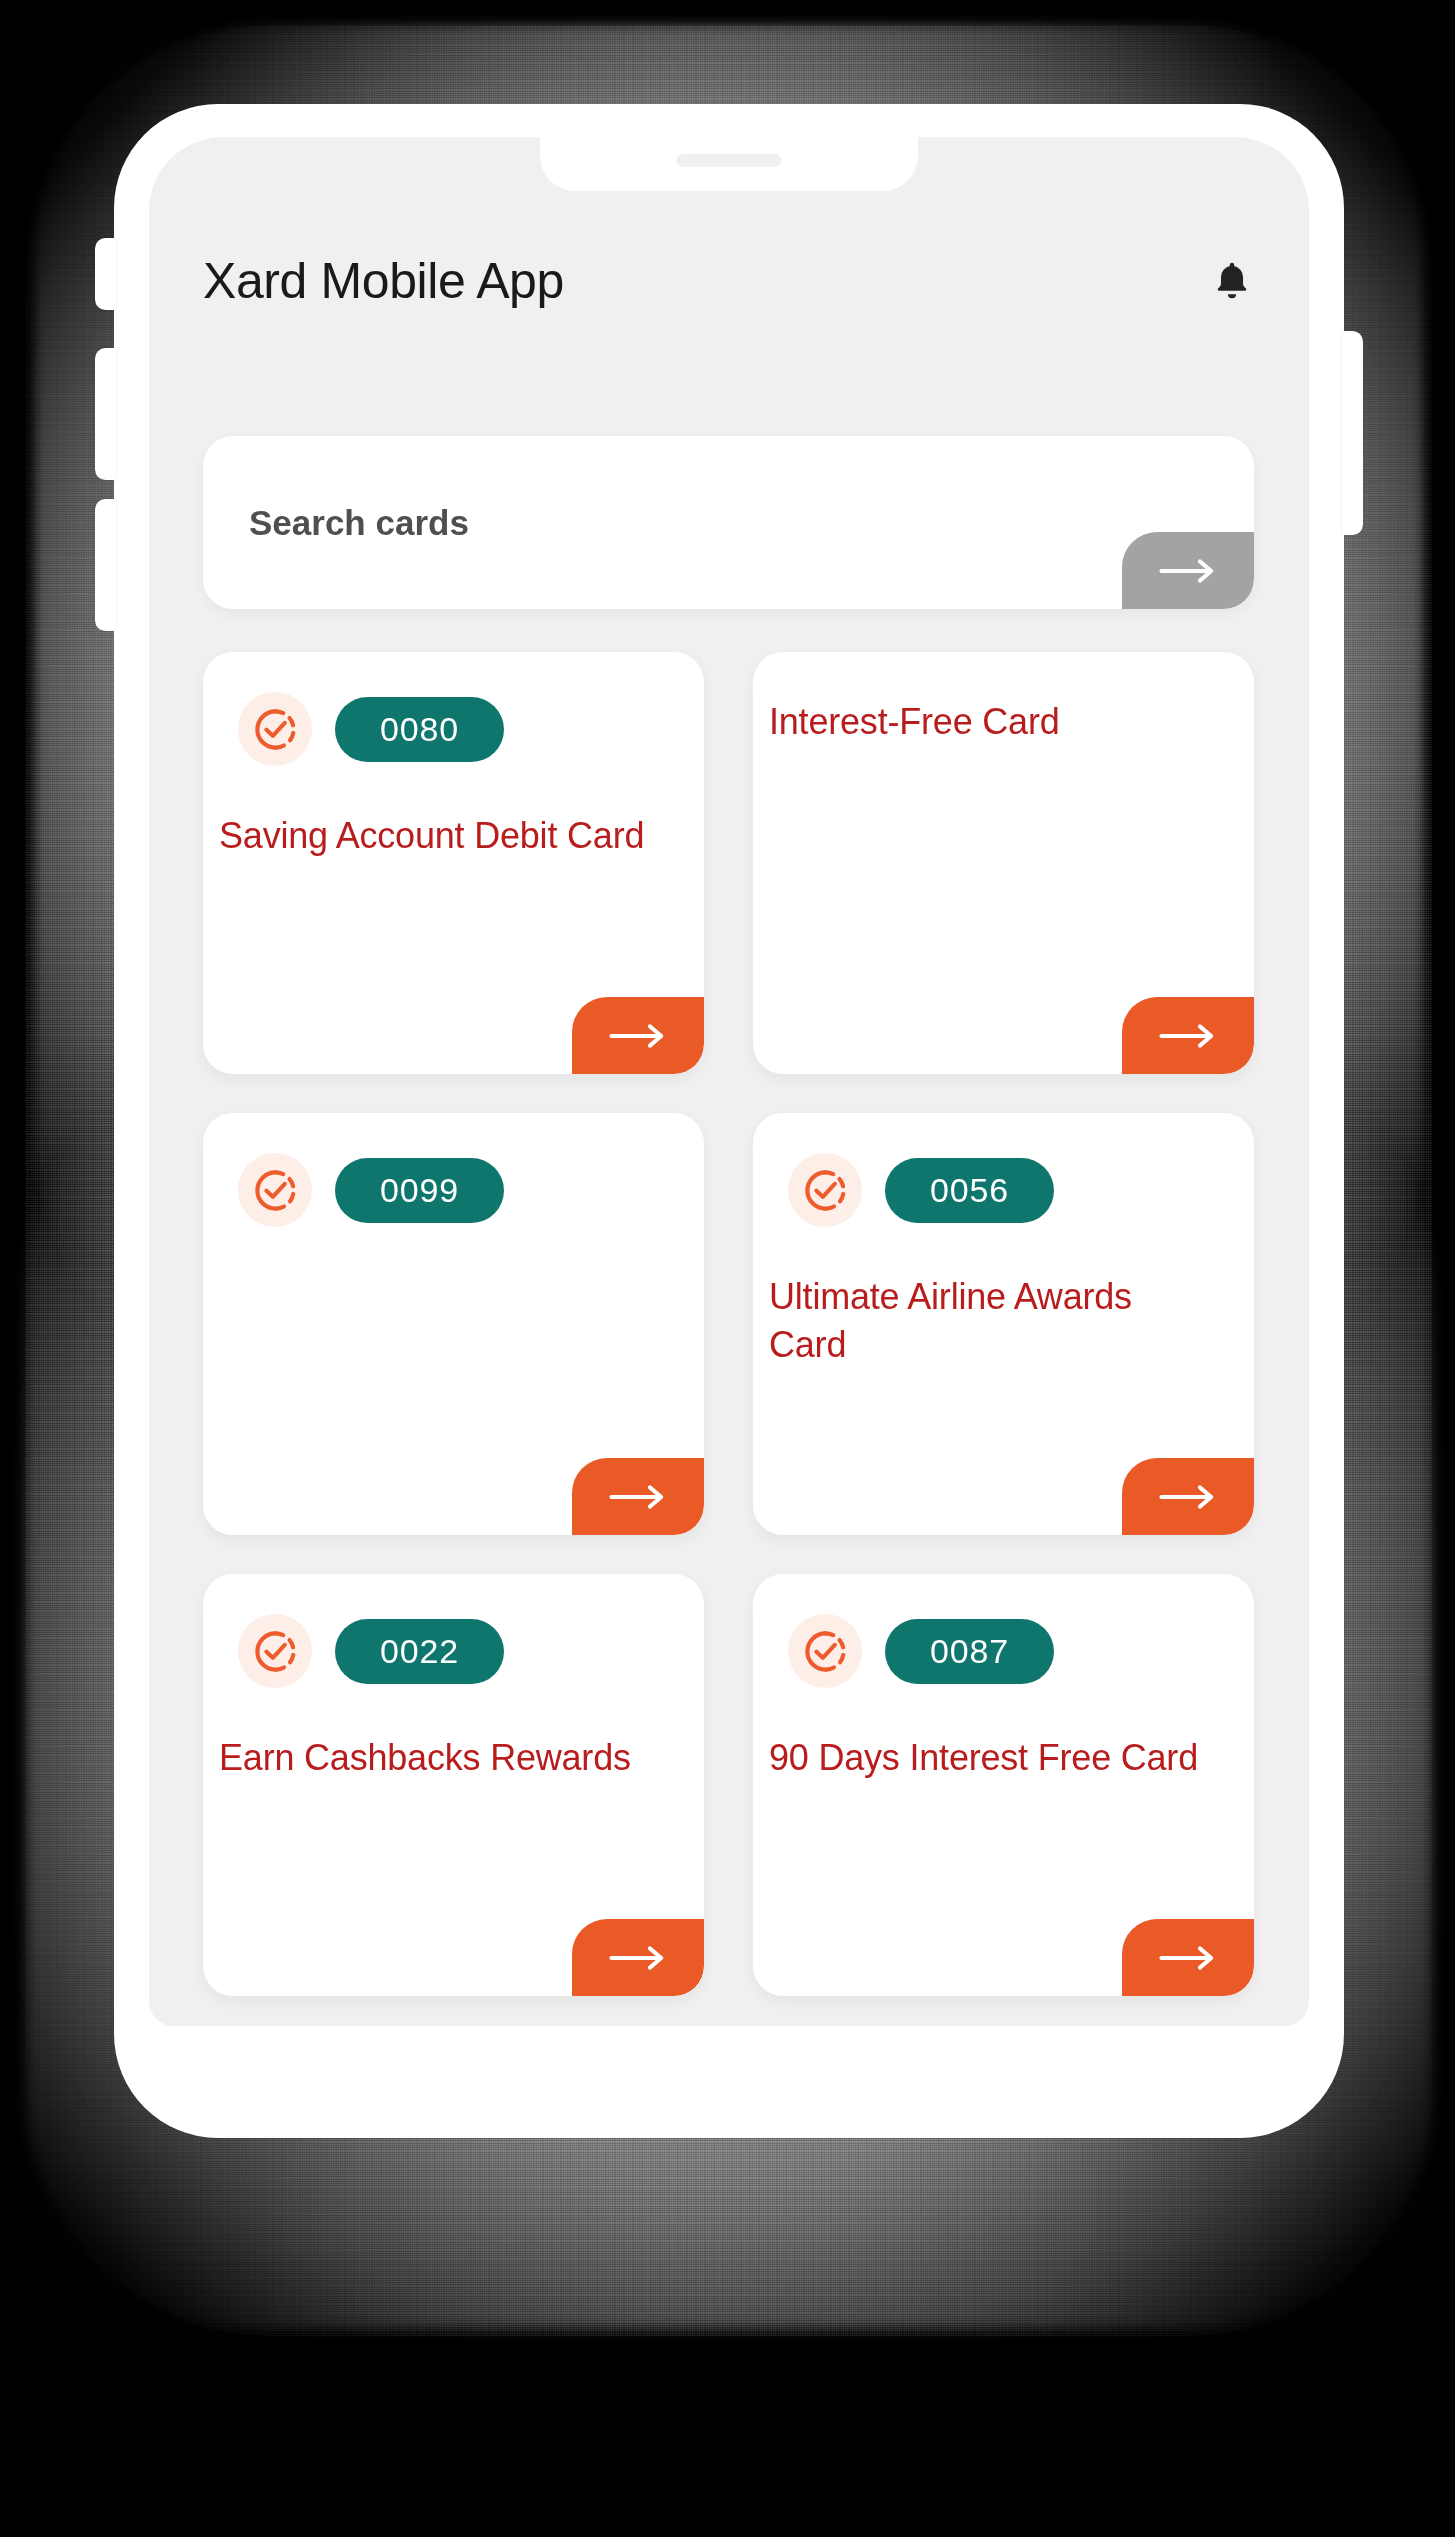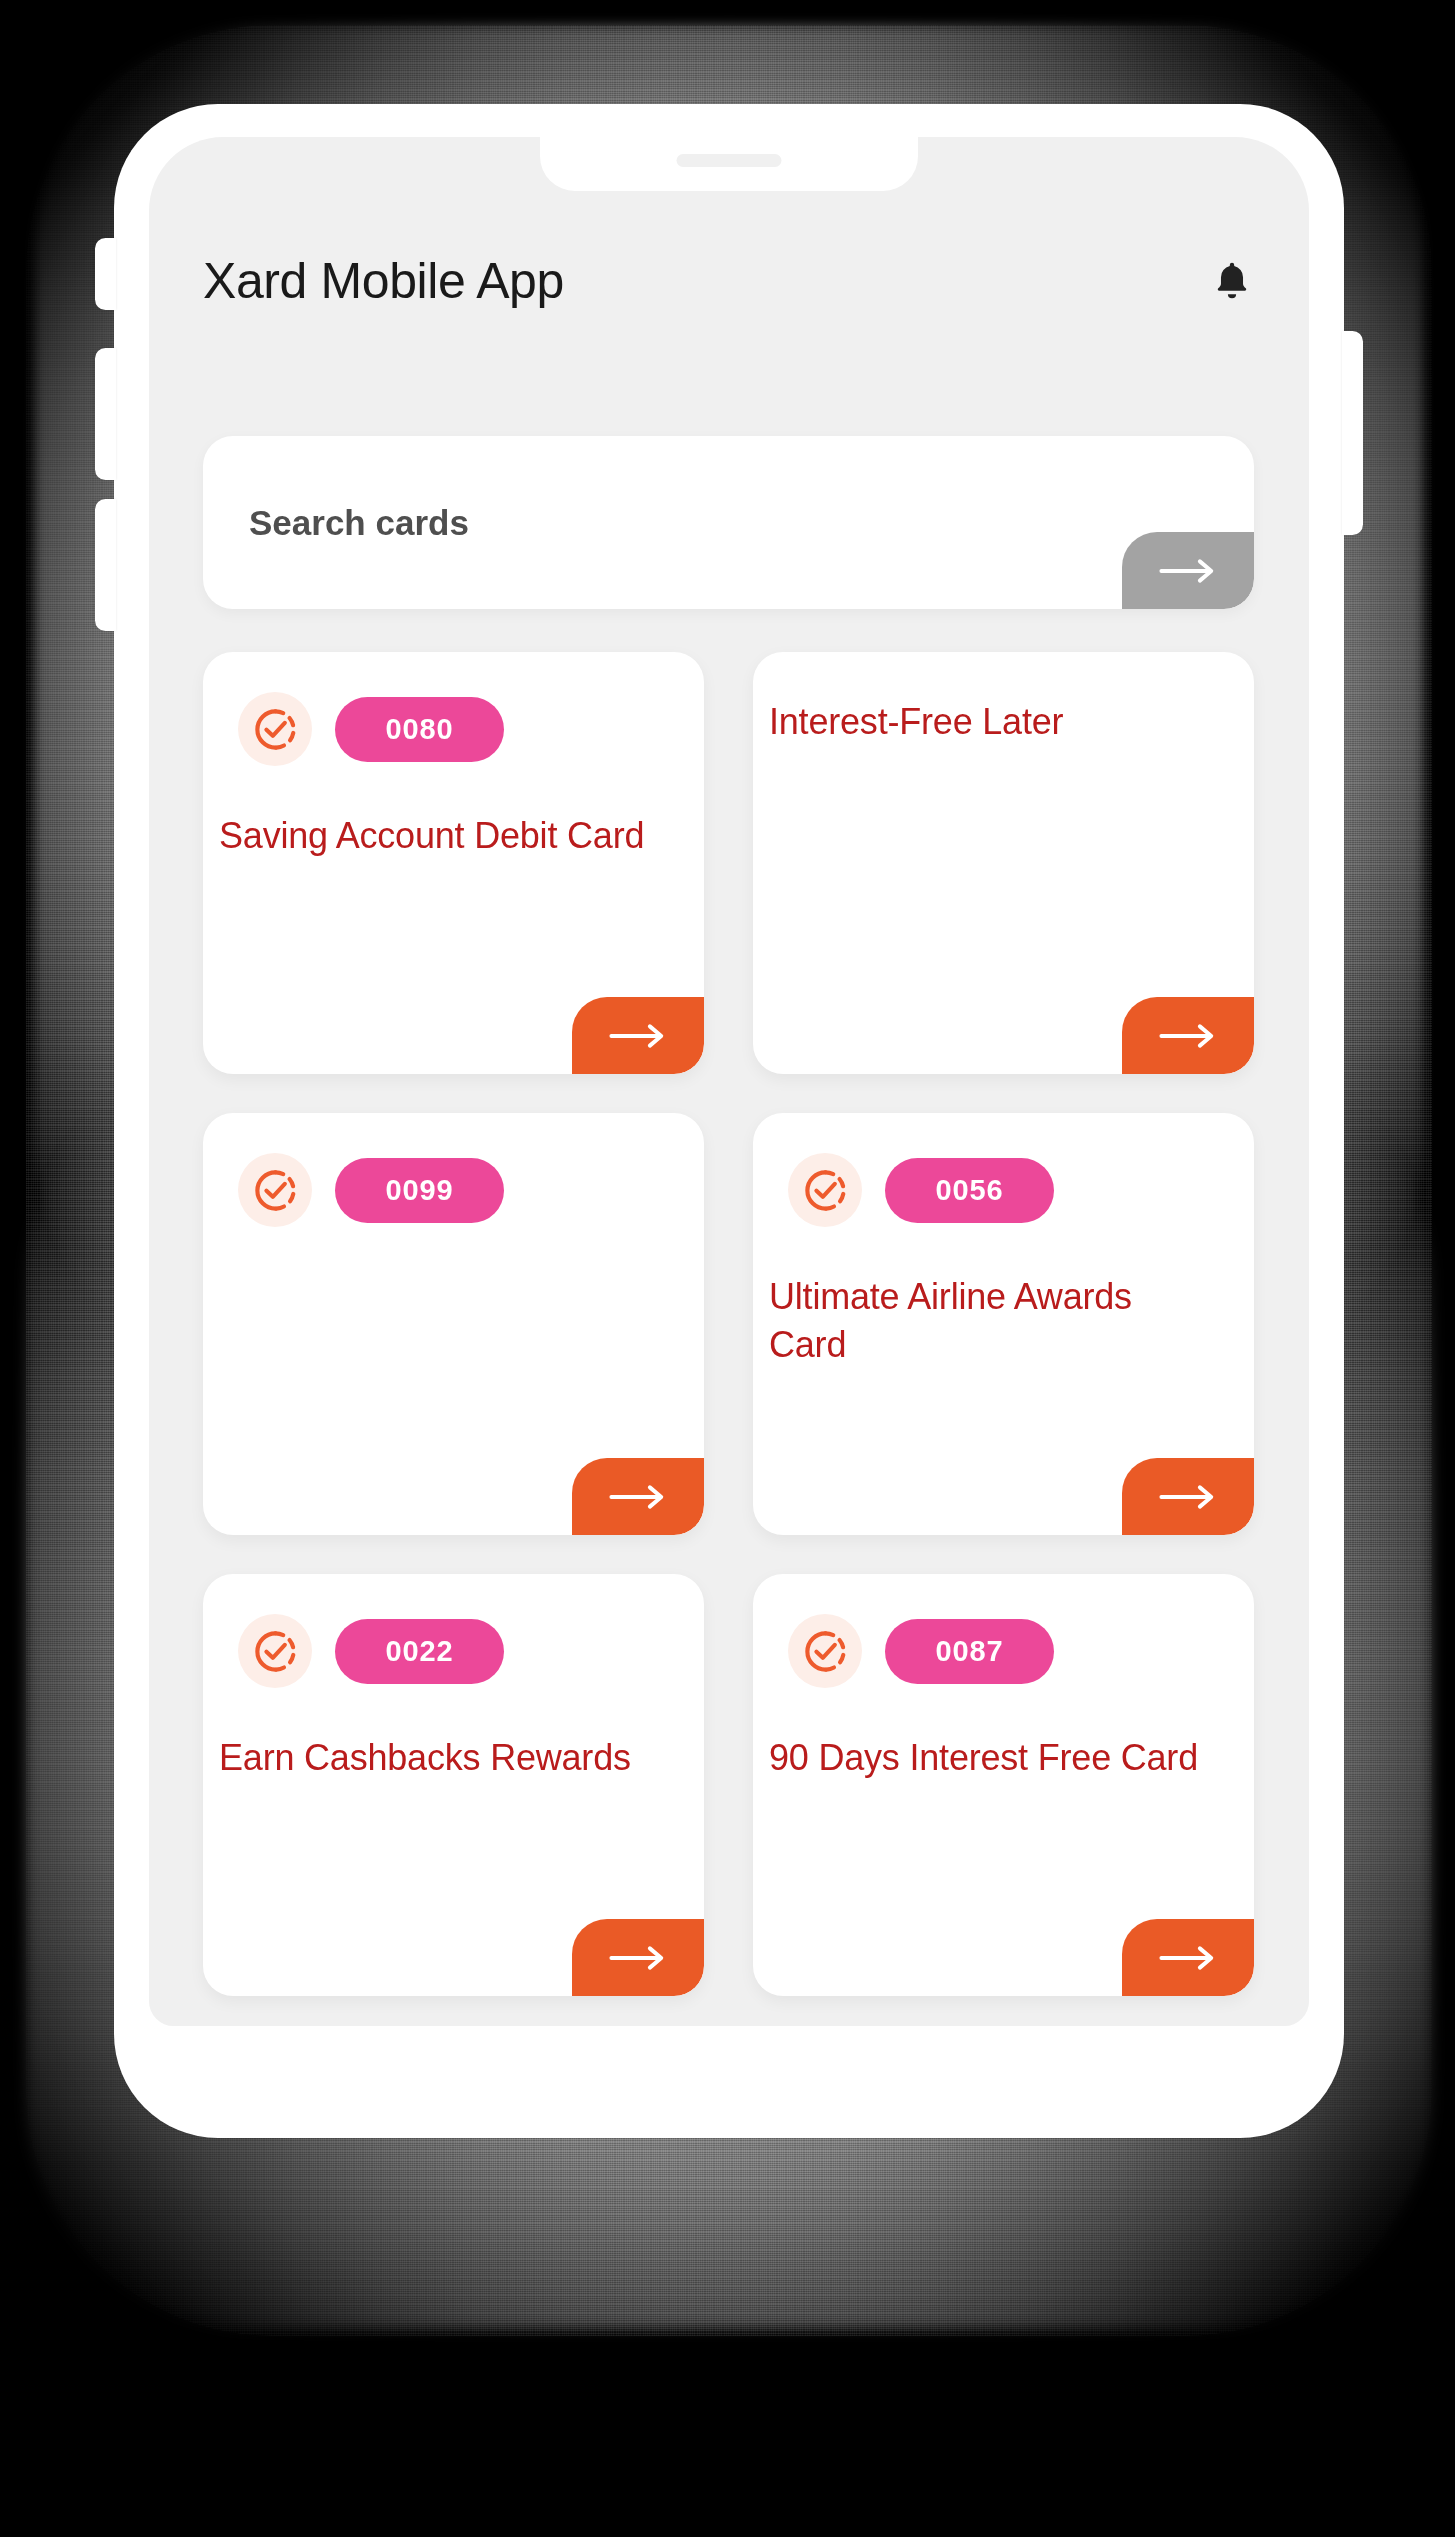--- a/index.html
+++ b/index.html
@@ -197,25 +197,25 @@
     align-items:center;
     justify-content:center;
     flex:0 0 auto;
   }
 
   .badge {
     margin-left:23px;
     min-width:169px;
     height:65px;
     padding:0 26px;
-    background:#ec4899;
+    background:#0f766e;
     border-radius:35px;
     color:#ffffff;
-    font-size:29px;
-    font-weight:700;
+    font-size:34px;
+    font-weight:400;
     letter-spacing:0.9px;
     display:flex;
     align-items:center;
     justify-content:center;
   }
 
   .card-title {
     padding:46px 40px 0 16px;
     font-size:36px;
     font-weight:400;
@@ -289,21 +289,21 @@
       <span>
         <svg class="arrow-svg" width="65" height="28" viewBox="0 0 74 32" aria-hidden="true">
           <line x1="6" y1="16" x2="62" y2="16" stroke="#ffffff" stroke-width="4.5" stroke-linecap="round"></line>
           <polyline points="50,5 63,16 50,27" fill="none" stroke="#ffffff" stroke-width="4.5" stroke-linecap="round" stroke-linejoin="round"></polyline>
         </svg>
       </span>
     </button>
   </div>
 
   <div class="card">
-    <div class="card-title">Interest-Free Later</div>
+    <div class="card-title">Interest-Free Card</div>
     <button class="go-btn card-go">
       <span>
         <svg class="arrow-svg" width="65" height="28" viewBox="0 0 74 32" aria-hidden="true">
           <line x1="6" y1="16" x2="62" y2="16" stroke="#ffffff" stroke-width="4.5" stroke-linecap="round"></line>
           <polyline points="50,5 63,16 50,27" fill="none" stroke="#ffffff" stroke-width="4.5" stroke-linecap="round" stroke-linejoin="round"></polyline>
         </svg>
       </span>
     </button>
   </div>
 

